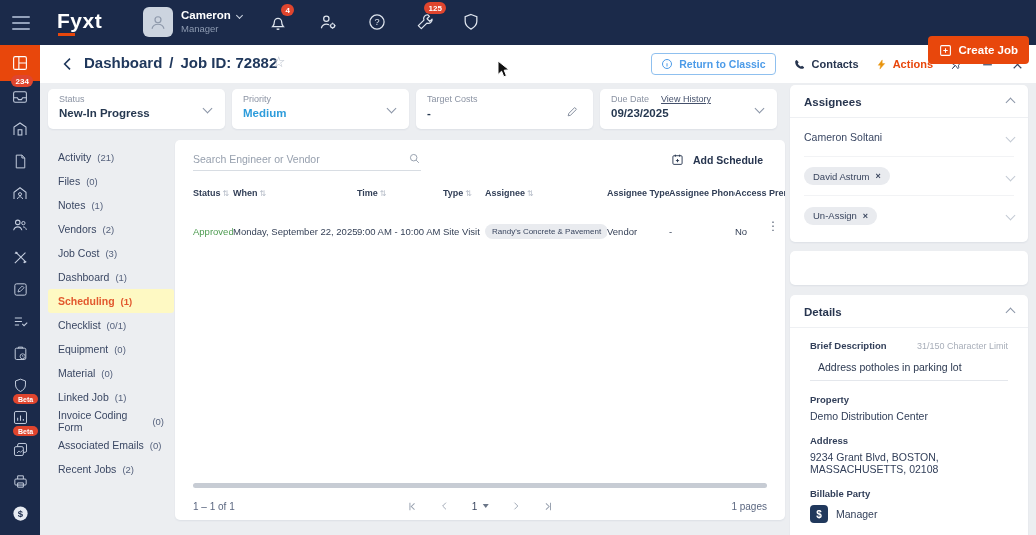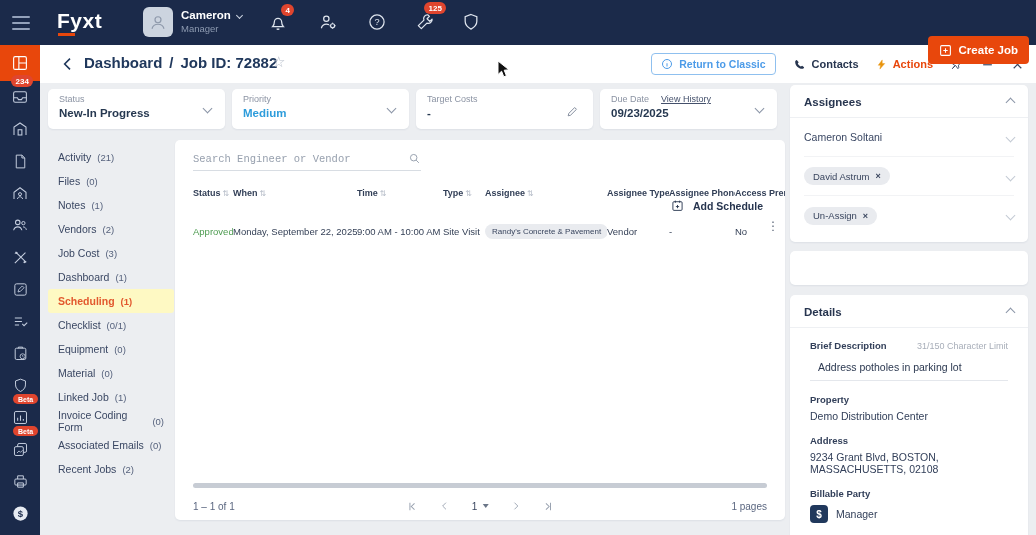--- a/index.html
+++ b/index.html
@@ -53,23 +53,23 @@
   .navlist { position:absolute; left:8px; top:100px; width:126px; }
   .nav-item { height:24px; display:flex; align-items:center; gap:6px; padding:0 10px; font-size:10.5px; color:#3a4763; cursor:pointer; }
   .nav-item .count { font-size:9.5px; color:#55617c; }
   .nav-item.active { background:#fef9c3; border-radius:3px; color:#e2582e; font-weight:bold; }
   .nav-item.active .count { color:#e2582e; }
 
   
   .card { background:#fff; border-radius:5px; box-shadow:0 1px 2px rgba(16,42,79,.07); }
   .sched { position:absolute; left:135px; top:95px; width:610px; height:380px; }
   .searchwrap { position:absolute; left:18px; top:12px; width:228px; display:flex; align-items:center; border-bottom:1px solid #d8dde3; padding-bottom:5px; }
-  .searchwrap input { border:none; outline:none; flex:1; font-size:10.5px; font-family:Liberation Mono, monospace; color:#3a4763; background:transparent; }
+  .searchwrap input { border:none; outline:none; flex:1; font-size:10.5px; font-family:Liberation Sans, sans-serif; color:#3a4763; background:transparent; }
   .searchwrap input::placeholder { color:#97a0ae; }
-  .addbtn { position:absolute; right:22px; top:13px; display:flex; align-items:center; gap:9px; font-size:10.5px; font-weight:bold; color:#27354f; cursor:pointer;margin-top:46px; }
+  .addbtn { position:absolute; right:22px; top:13px; display:flex; align-items:center; gap:9px; font-size:10.5px; font-weight:bold; color:#27354f; cursor:pointer; }
   .thead, .trow { position:absolute; left:18px; right:0; display:flex; align-items:center; overflow:hidden; }
   .thead { top:48px; }
   .trow { top:76px; height:30px; }
   .th { font-size:9px; font-weight:bold; color:#323f57; white-space:nowrap; overflow:hidden; }
   .th .sort { font-size:8px; color:#b3bac6; margin-left:2px; font-weight:normal; }
   .td { font-size:9.5px; color:#333f55; white-space:nowrap; overflow:hidden; }
   .c1{width:40px;} .c2{width:124px;} .c3{width:86px;} .c4{width:42px;} .c5{width:122px;} .c6{width:62px;} .c7{width:66px;} .c8{flex:1;min-width:0;}
   .td.green { color:#4d9b50; }
   .chip { display:inline-block; background:#e9ebef; border-radius:10px; padding:3px 7px; font-size:8px; color:#39455e; white-space:nowrap; }
   .kebab { position:absolute; right:6px; top:80px; font-size:12px; color:#5a6577; cursor:pointer; line-height:1; }

